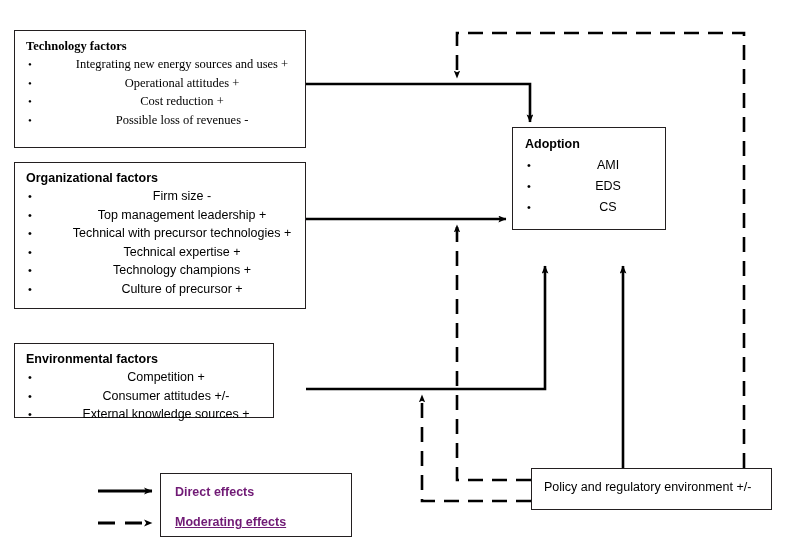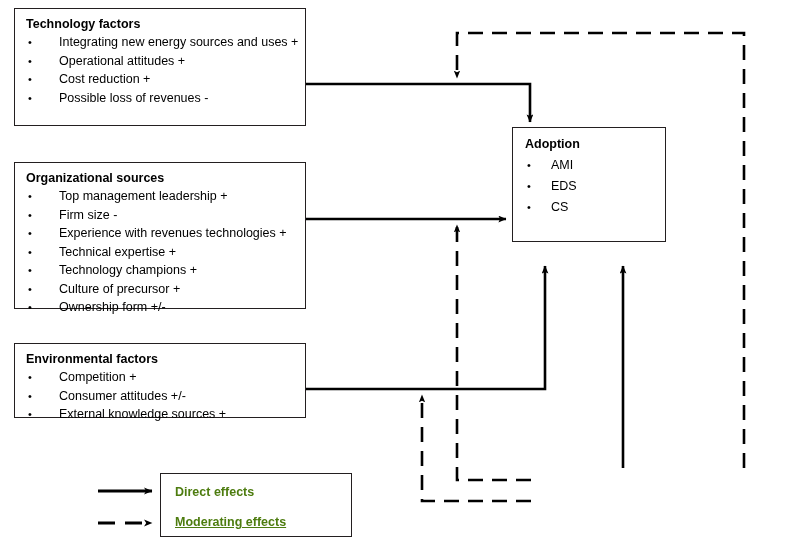--- a/index.html
+++ b/index.html
@@ -33,50 +33,51 @@
     margin: 0;
     padding: 0;
   }
   ul.items li {
     position: relative;
     font-size: 12.5px;
     color: #000000;
     line-height: 18.5px;
     padding-left: 33px;
     white-space: nowrap;
+    text-align: center;
   }
   ul.items li:before {
     content: "\2022";
     position: absolute;
     left: 2px;
     top: 0;
     font-size: 11px;
   }
-  #tech-box { left: 14px; top: 8px; width: 292px; height: 118px; padding: 7px 0 16px 11px; }
+  #tech-box { left: 14px; top: 30px; width: 292px; height: 118px; padding: 7px 0 16px 11px; font-family: Liberation Serif, serif; }
   #org-box  { left: 14px; top: 162px; width: 292px; height: 147px; padding: 7px 0 0 11px; }
-  #env-box  { left: 14px; top: 343px; width: 292px; height: 75px; padding: 7px 0 16px 11px; }
-  #adoption-box { left: 512px; top: 127px; width: 154px; height: 115px; padding: 8px 0 0 12px; }
+  #env-box  { left: 14px; top: 343px; width: 260px; height: 75px; padding: 7px 0 16px 11px; }
+  #adoption-box { left: 512px; top: 127px; width: 154px; height: 103px; padding: 8px 0 0 12px; }
   #adoption-box ul.items { margin-top: 2px; }
   #adoption-box ul.items li { padding-left: 26px; line-height: 21px; }
   #policy-box { left: 531px; top: 468px; width: 241px; height: 42px; }
   #policy-box .policy-label {
     position: absolute;
     left: 12px;
     top: 11px;
     font-size: 12.5px;
     color: #000000;
     white-space: nowrap;
   }
   #legend-box { left: 160px; top: 473px; width: 192px; height: 64px; }
   #legend-box .legend-label {
     position: absolute;
     left: 14px;
     font-weight: bold;
     font-size: 12.5px;
-    color: #4d7c0f;
+    color: #701a75;
     white-space: nowrap;
   }
   #legend-box .legend-label.first { top: 11px; }
   #legend-box .legend-label.second { top: 41px; text-decoration: underline; }
   svg.wires {
     position: absolute;
     left: 0; top: 0;
     width: 801px;
     height: 559px;
     pointer-events: none;
@@ -122,29 +123,28 @@
     <div class="box-title">Technology factors</div>
     <ul class="items">
       <li>Integrating new energy sources and uses +</li>
       <li>Operational attitudes +</li>
       <li>Cost reduction +</li>
       <li>Possible loss of revenues -</li>
     </ul>
   </div>
 
   <div class="box" id="org-box">
-    <div class="box-title">Organizational sources</div>
+    <div class="box-title">Organizational factors</div>
     <ul class="items">
+      <li>Firm size -</li>
       <li>Top management leadership +</li>
-      <li>Firm size -</li>
-      <li>Experience with revenues technologies +</li>
+      <li>Technical with precursor technologies +</li>
       <li>Technical expertise +</li>
       <li>Technology champions +</li>
       <li>Culture of precursor +</li>
-      <li>Ownership form +/-</li>
     </ul>
   </div>
 
   <div class="box" id="env-box">
     <div class="box-title">Environmental factors</div>
     <ul class="items">
       <li>Competition +</li>
       <li>Consumer attitudes +/-</li>
       <li>External knowledge sources +</li>
     </ul>
@@ -152,19 +152,22 @@
 
   <div class="box" id="adoption-box">
     <div class="box-title">Adoption</div>
     <ul class="items">
       <li>AMI</li>
       <li>EDS</li>
       <li>CS</li>
     </ul>
   </div>
 
+  <div class="box" id="policy-box">
+    <div class="policy-label">Policy and regulatory environment +/-</div>
+  </div>
 
   <div class="box" id="legend-box">
     <div class="legend-label first">Direct effects</div>
     <div class="legend-label second">Moderating effects</div>
   </div>
 
 </div>
 
 </body></html>

